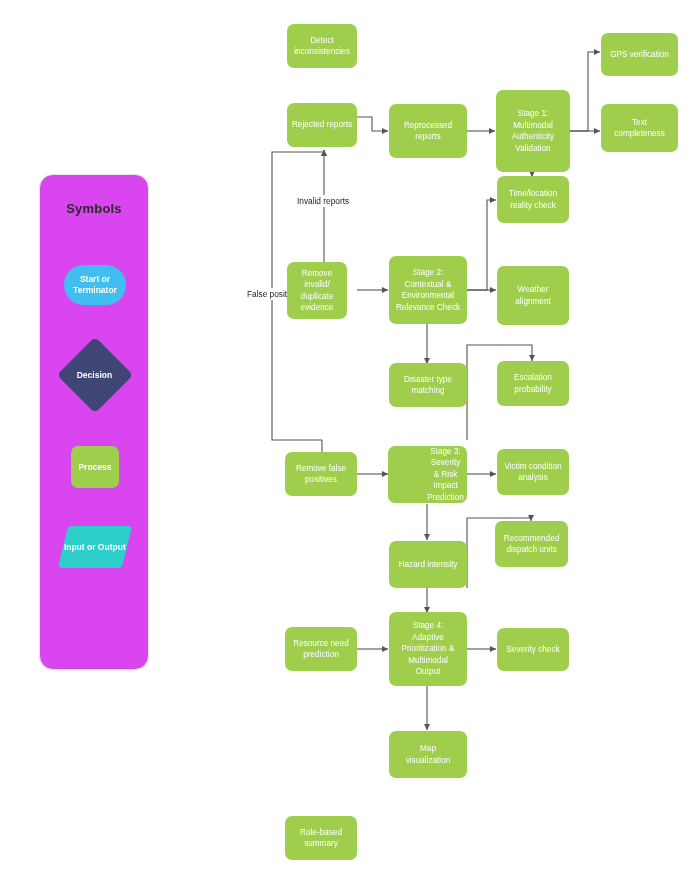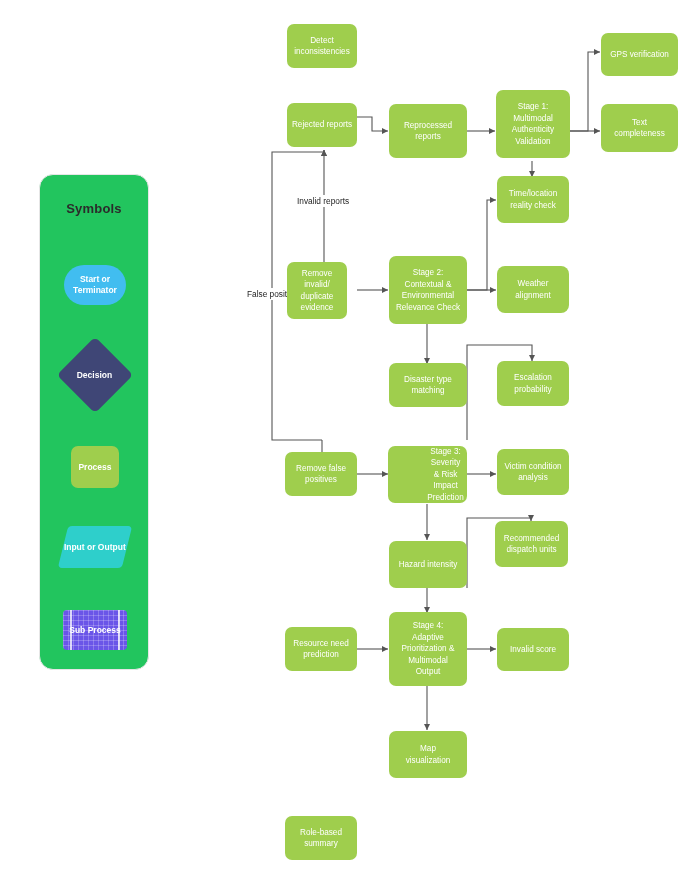--- a/index.html
+++ b/index.html
@@ -16,21 +16,21 @@
     -webkit-font-smoothing: antialiased;
   }
 
   
   #legend-panel {
     position: absolute;
     left: 39px;
     top: 174px;
     width: 110px;
     height: 496px;
-    background: #22c55e;
+    background: #d946ef;
     border: 1px solid #e6e6e6;
     border-radius: 14px;
     box-sizing: border-box;
   }
   #legend-title {
     position: absolute;
     left: 0;
     top: 26px;
     width: 100%;
     text-align: center;
@@ -163,25 +163,20 @@
     </div>
   </div>
 
   <div class="legend-item" style="top:345px;height:54px;">
     <div class="legend-shape sh-io">
       <span>Input or
 Output</span>
     </div>
   </div>
 
-  <div class="legend-item" style="top:428px;height:54px;">
-    <div class="legend-shape sh-sub">
-      <span>Sub Process</span>
-    </div>
-  </div>
 </div>
 
 <svg id="edges" viewBox="0 0 697 890">
   <defs>
     <marker id="ah" markerWidth="7" markerHeight="7" refX="6" refY="3" orient="auto" markerUnits="userSpaceOnUse">
       <path d="M0,0 L6,3 L0,6 z" fill="#555555"></path>
     </marker>
   </defs>
   <g fill="none" stroke="#555555" stroke-width="1.1" marker-end="url(#ah)">
 
@@ -235,21 +230,21 @@
 <div class="edge-label" style="left:245px; top:288px;">False positives</div>
 
 <div class="node" style="left:287px; top:24px;  width:70px; height:44px;">Detect
 inconsistencies</div>
 
 <div class="node" style="left:287px; top:95px; width:70px; height:44px;margin-top:8px;">Rejected reports</div>
 
 <div class="node" style="left:389px; top:104px; width:78px; height:54px;">Reprocessed
 reports</div>
 
-<div class="node" style="left:496px; top:90px; width:74px; height:68px;">Stage 1:
+<div class="node" style="left:496px; top:90px; width:74px; height:82px;">Stage 1:
 Multimodal
 Authenticity
 Validation</div>
 
 <div class="node" style="left:601px; top:33px; width:77px; height:43px;">GPS verification</div>
 
 <div class="node" style="left:601px; top:104px; width:77px; height:48px;">Text
 completeness</div>
 
 <div class="node" style="left:497px; top:176px; width:72px; height:47px;">Time/location
@@ -257,21 +252,21 @@
 
 <div class="node" style="left:287px; top:262px; width:60px; height:57px;">Remove invalid/
 duplicate
 evidence</div>
 
 <div class="node" style="left:389px; top:256px; width:78px; height:68px;">Stage 2:
 Contextual &amp;
 Environmental
 Relevance Check</div>
 
-<div class="node" style="left:497px; top:266px; width:72px; height:47px;border-radius:8px;">Weather
+<div class="node" style="left:497px; top:266px; width:72px; height:59px;">Weather
 alignment</div>
 
 <div class="node" style="left:389px; top:363px; width:78px; height:44px;">Disaster type
 matching</div>
 
 <div class="node" style="left:497px; top:361px; width:72px; height:45px;">Escalation
 probability</div>
 
 <div class="node" style="left:285px; top:452px; width:72px; height:44px;">Remove false
 positives</div>
@@ -290,19 +285,19 @@
 
 <div class="node" style="left:285px; top:627px; width:72px; height:44px;">Resource need
 prediction</div>
 
 <div class="node" style="left:389px; top:612px; width:78px; height:74px;">Stage 4:
 Adaptive
 Prioritization &amp;
 Multimodal
 Output</div>
 
-<div class="node" style="left:497px; top:628px; width:72px; height:43px;">Invalid score</div>
+<div class="node" style="left:497px; top:628px; width:72px; height:43px;">Severity check</div>
 
 <div class="node" style="left:389px; top:731px; width:78px; height:47px;">Map
 visualization</div>
 
 <div class="node" style="left:285px; top:816px; width:72px; height:44px;">Role-based
 summary</div>
 
 </body></html>

